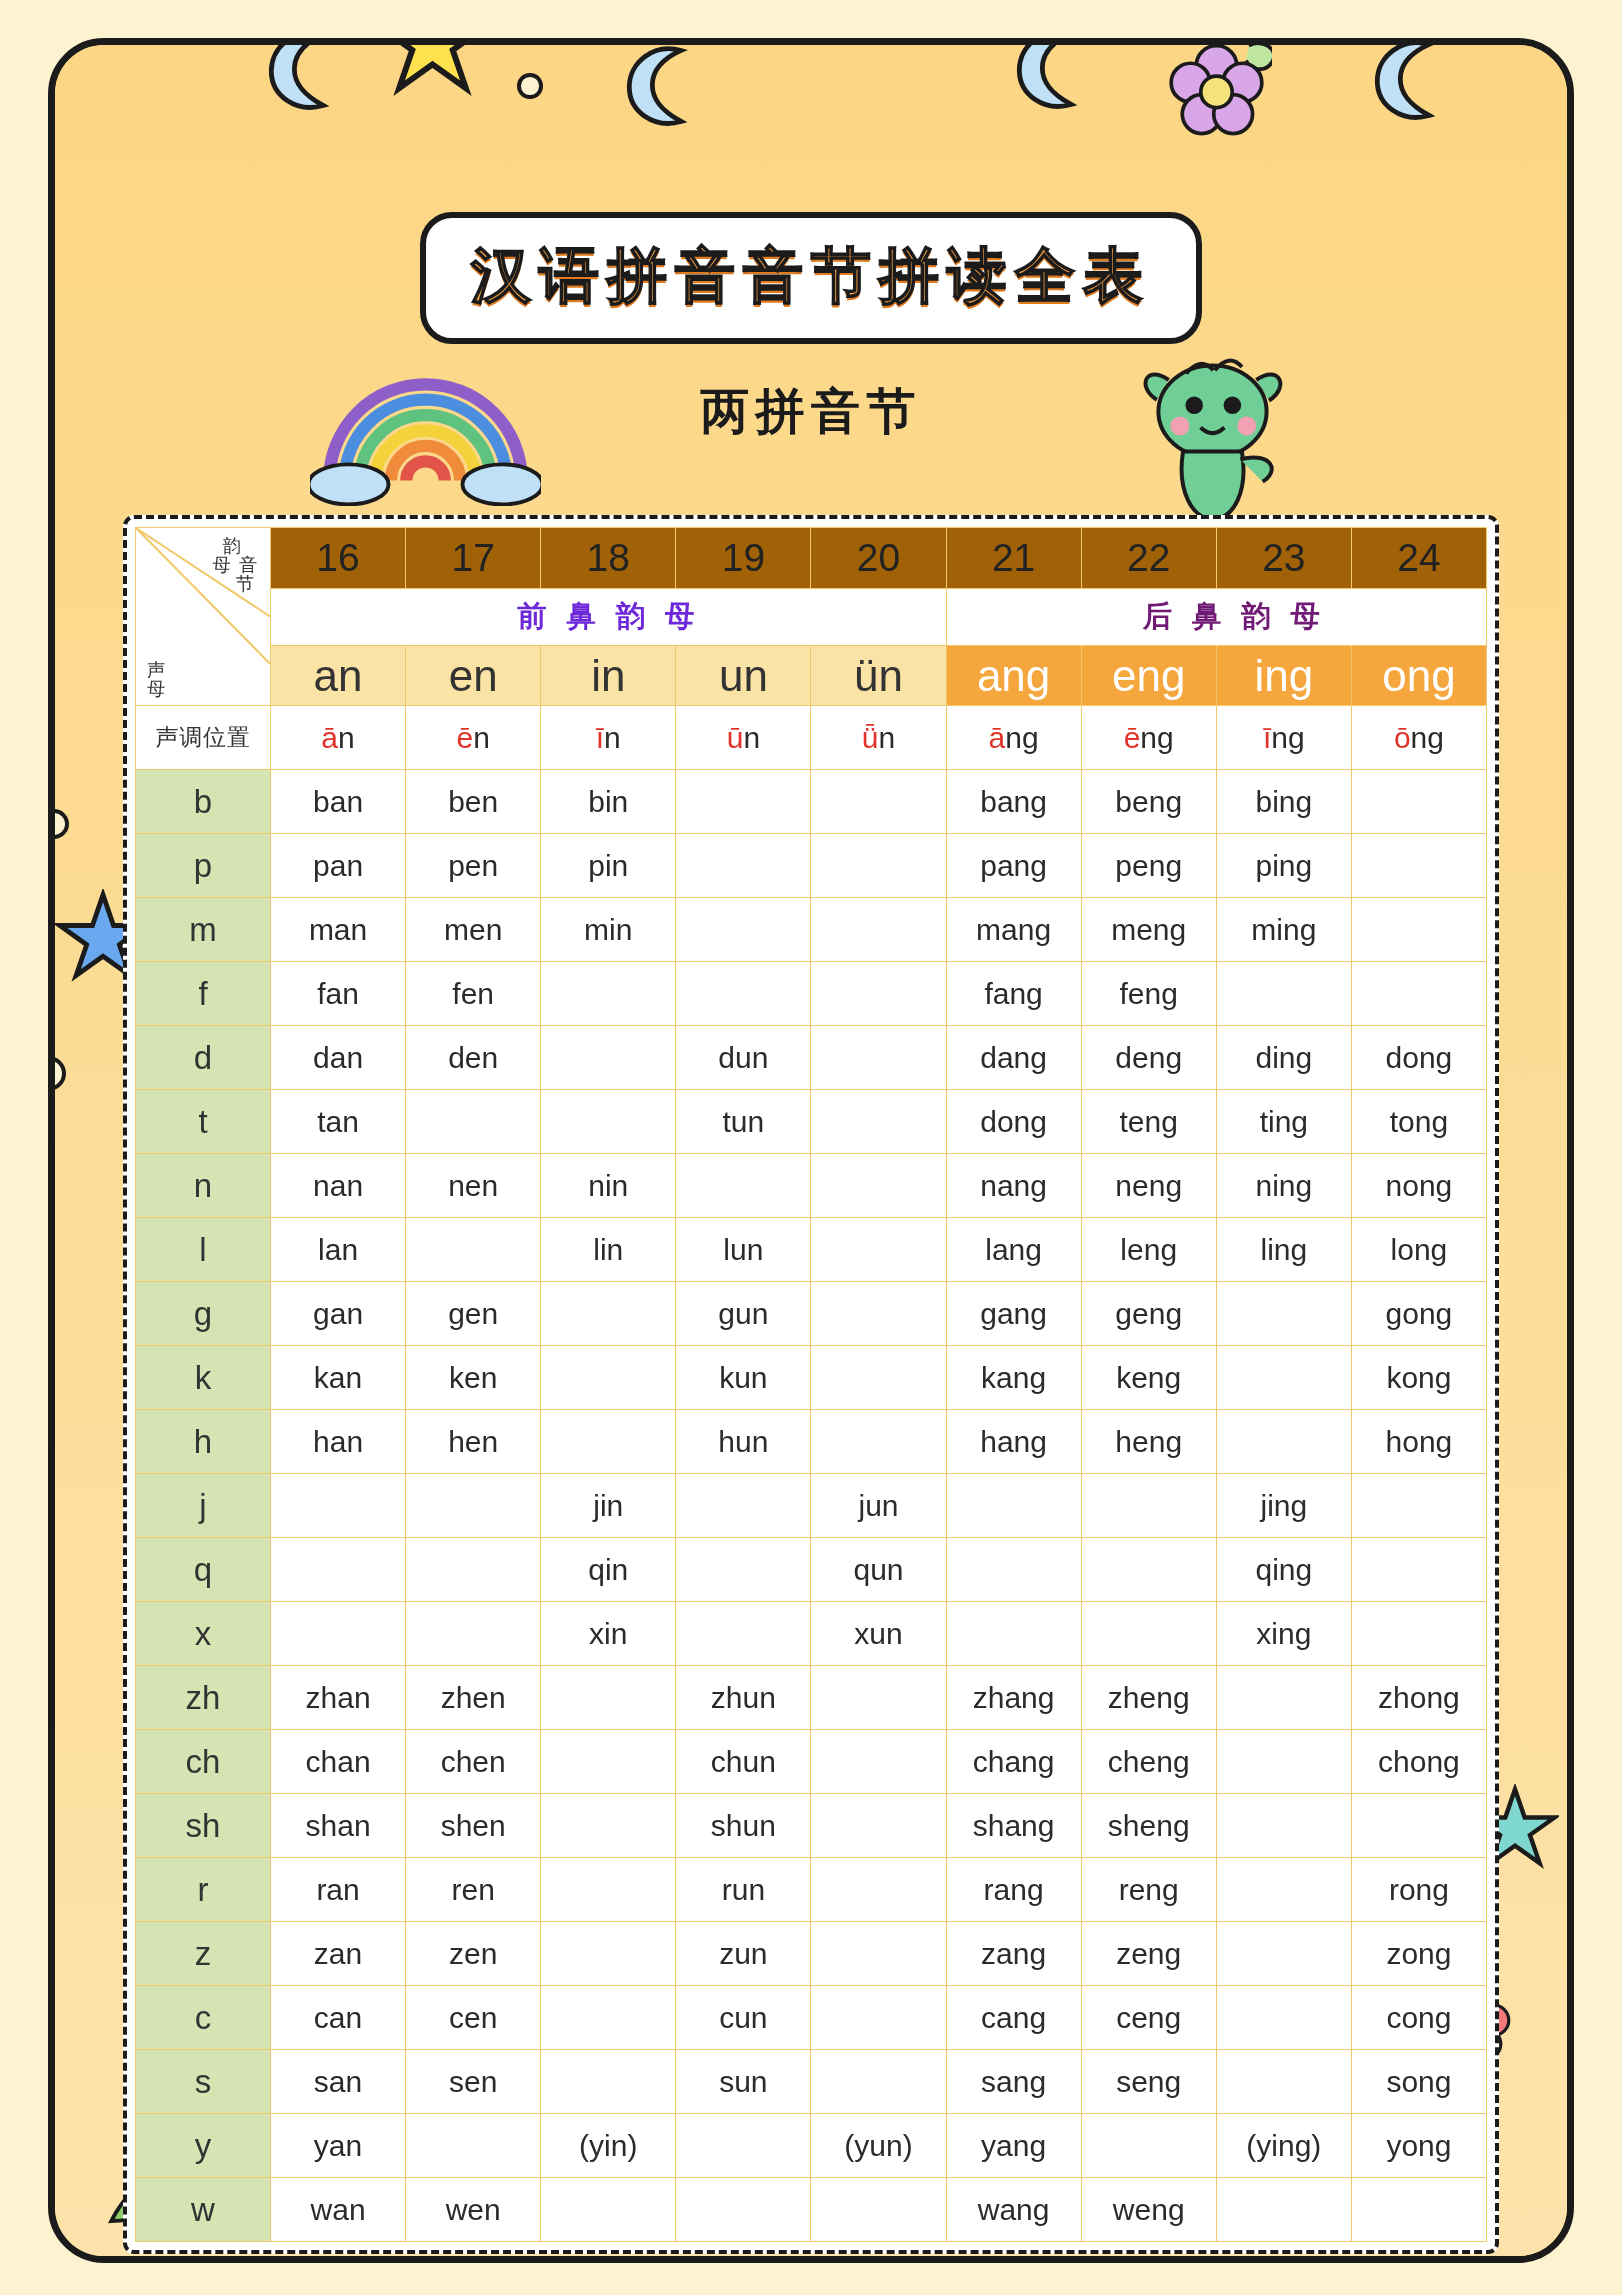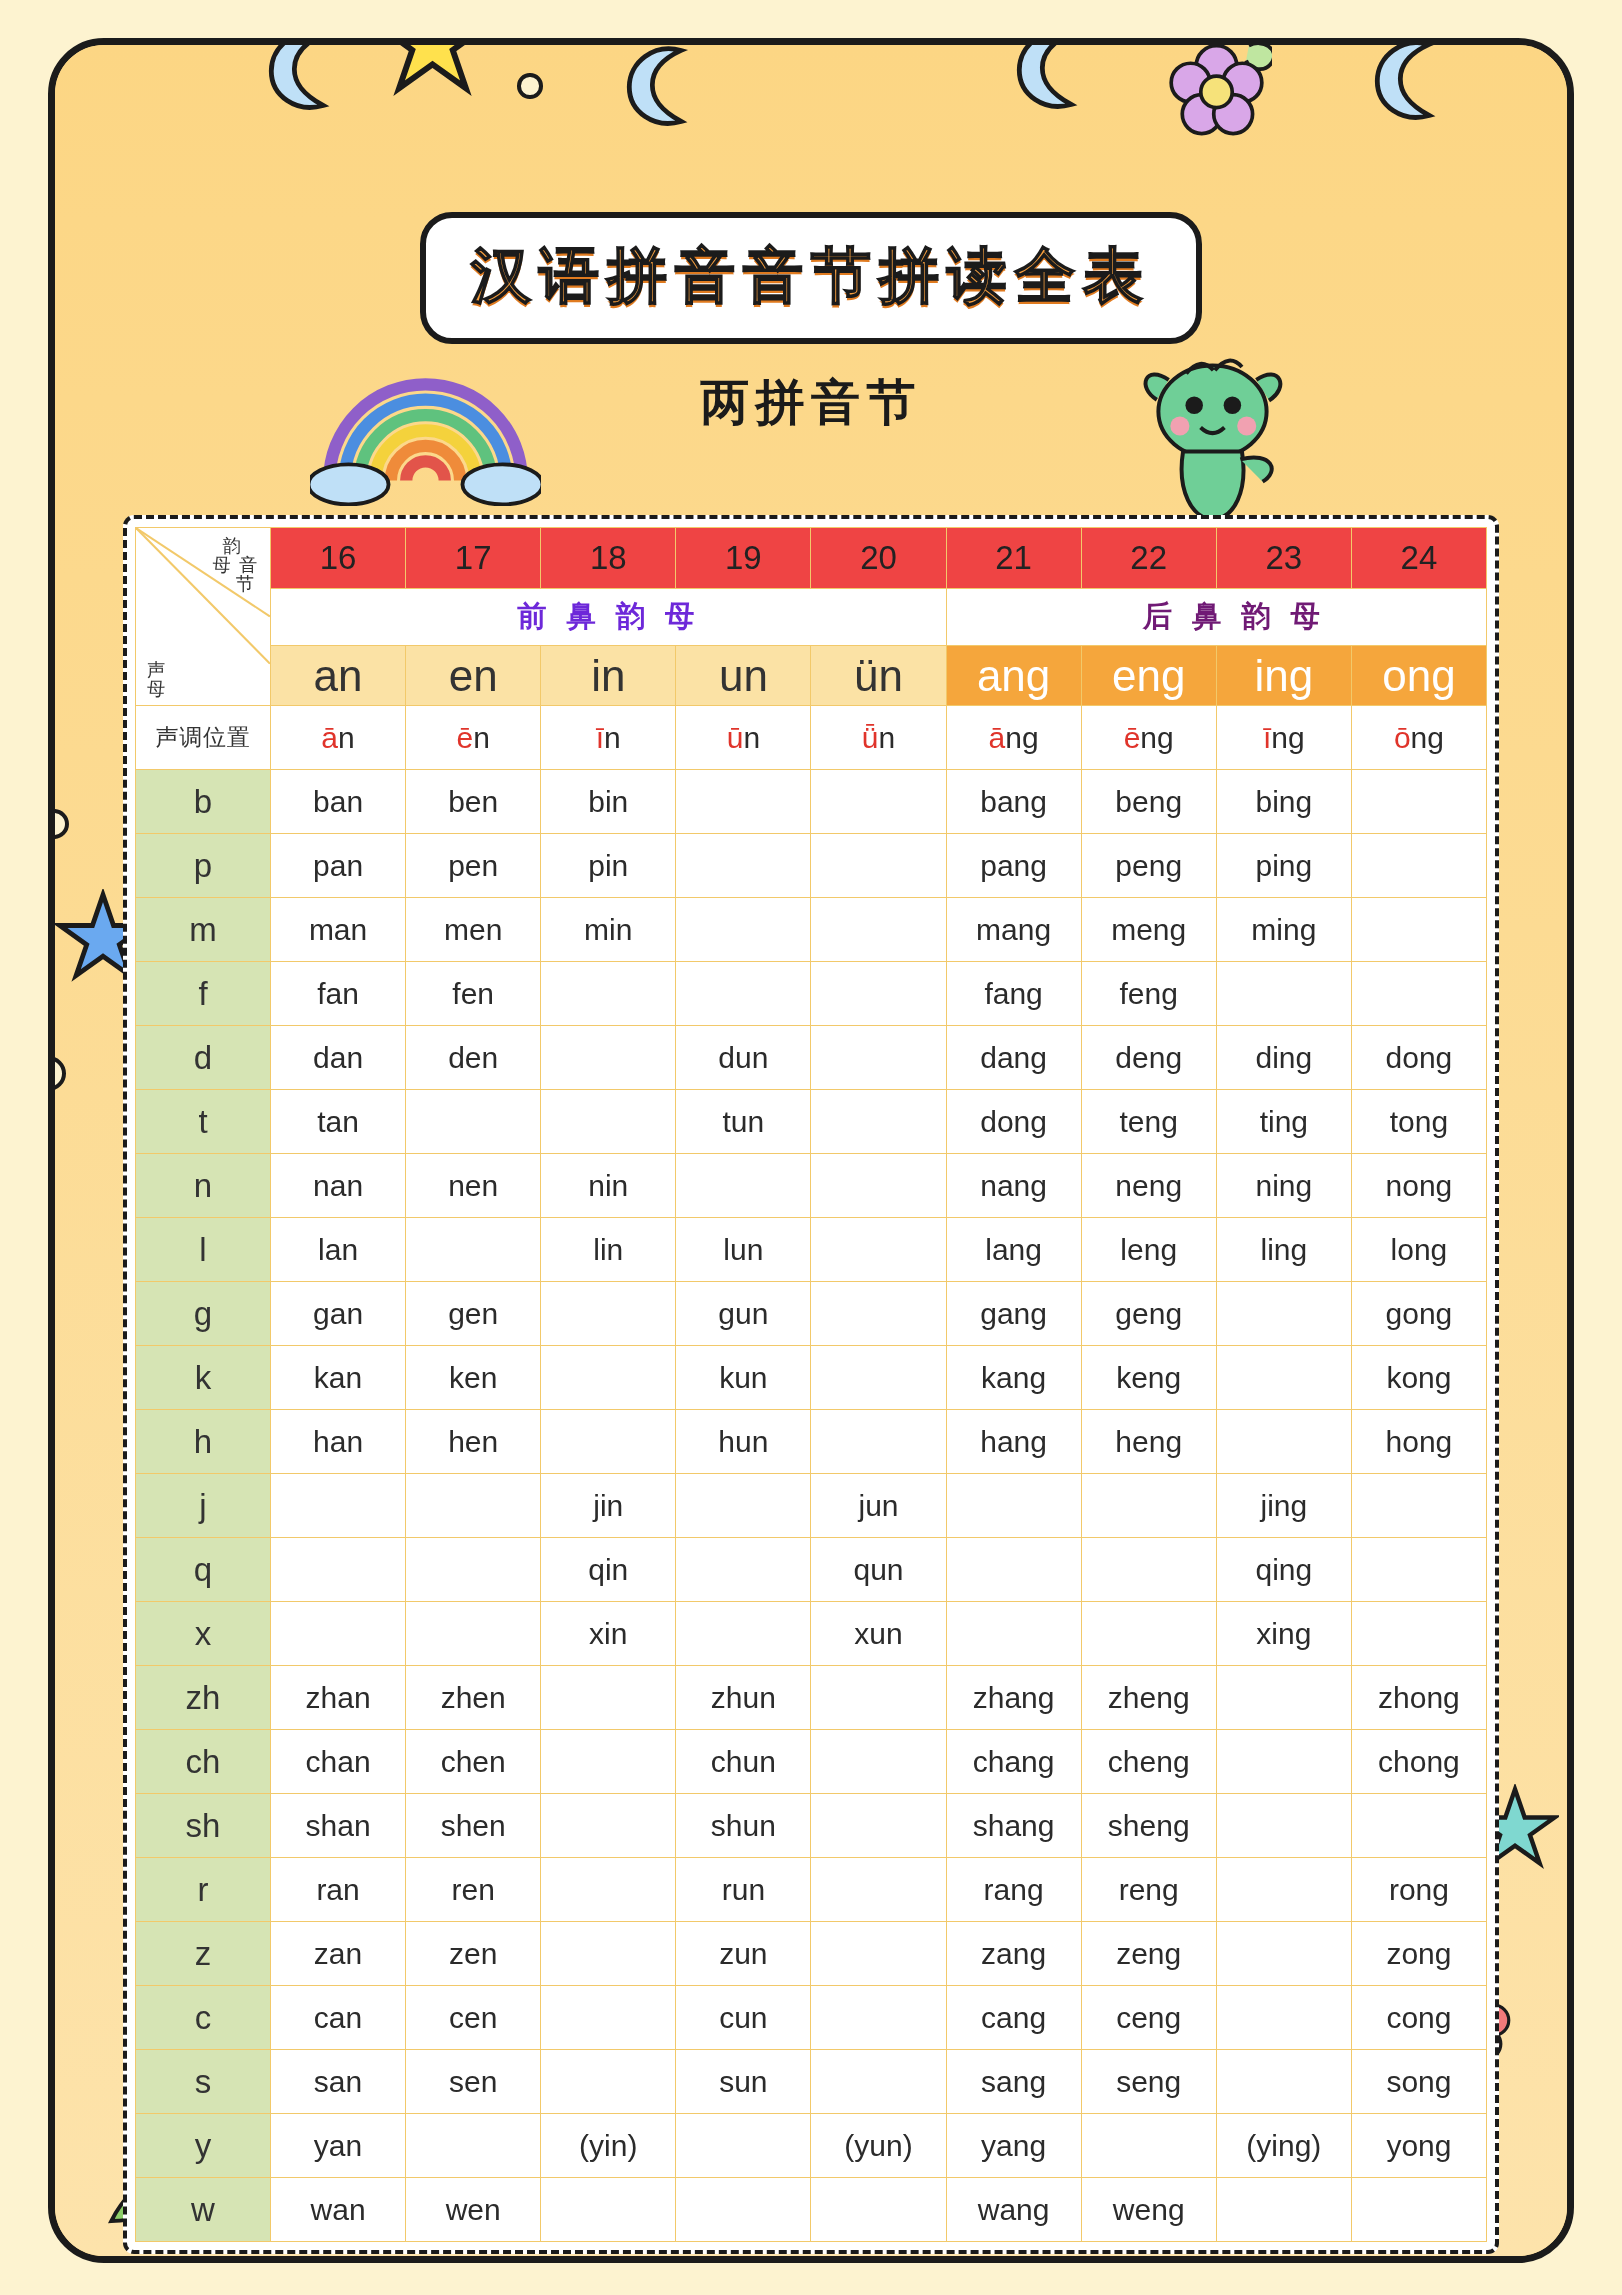--- a/index.html
+++ b/index.html
@@ -52,21 +52,21 @@
     background:#ffffff;
     padding:17.5px 45px 21px 45px;
     border:6.4px solid #1b1b1b;
     border-radius:32px;
     -webkit-text-stroke:1.6px #1b1b1b;
     text-shadow:0 3.2px 0 #e07b20;
     position:relative;
     z-index:4;
   }
   .subtitle{
-    margin-top:26px;
+    margin-top:35px;
     font-family:Liberation Serif, serif;
     font-weight:bold;
     font-size:49px;
     letter-spacing:6.4px;
     color:#1b1b1b;
     position:relative;z-index:4;
   }
 
   
   .rainbow{position:absolute;left:255px;top:310px;width:231px;height:143px;}
@@ -92,22 +92,22 @@
   td,th{
     border:1.6px solid #f2c96a;
     text-align:center;
     vertical-align:middle;
     height:63px;
     color:#2b2b2b;
     font-weight:normal;
     padding:0;
   }
   .col-head{
-    font-size:33px;color:#222;border:1.6px solid #f2c96a;
-    background:#ef4444;height:60px;
+    font-size:39px;color:#222;border:1.6px solid #f2c96a;
+    background:#a16207;height:60px;
   }
   .corner{
     width:135px;
     background:#fff;
     position:relative;
     padding:0;
   }
   .corner .c-sub1{position:absolute;right:11px;top:8px;font-size:18.3px;letter-spacing:1.6px;color:#333;line-height:1.05;}
   .corner .c-sub2{position:absolute;left:11px;bottom:6.4px;font-size:18.3px;letter-spacing:1.6px;color:#333;line-height:1.05;}
   .corner .diag{position:absolute;left:0;top:0;width:100%;height:100%;}

